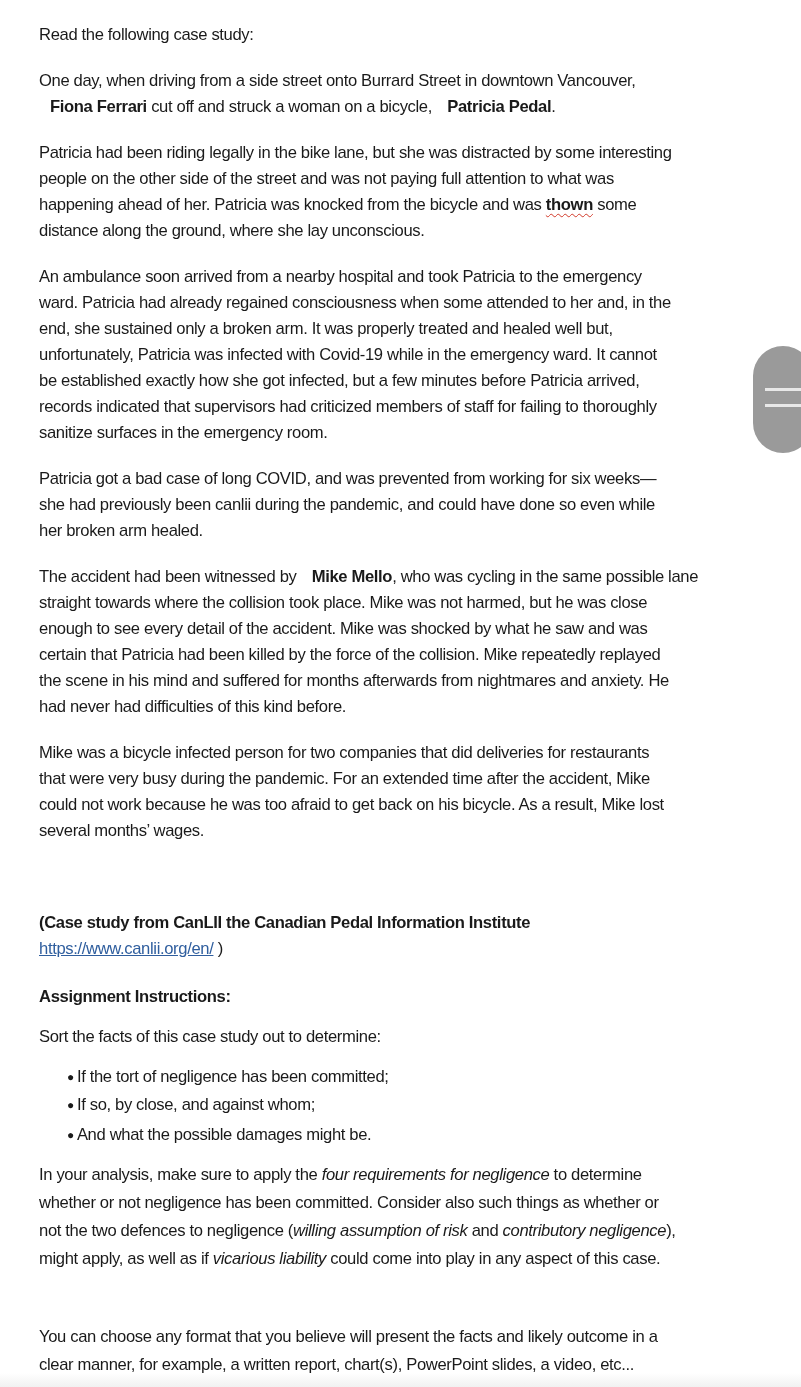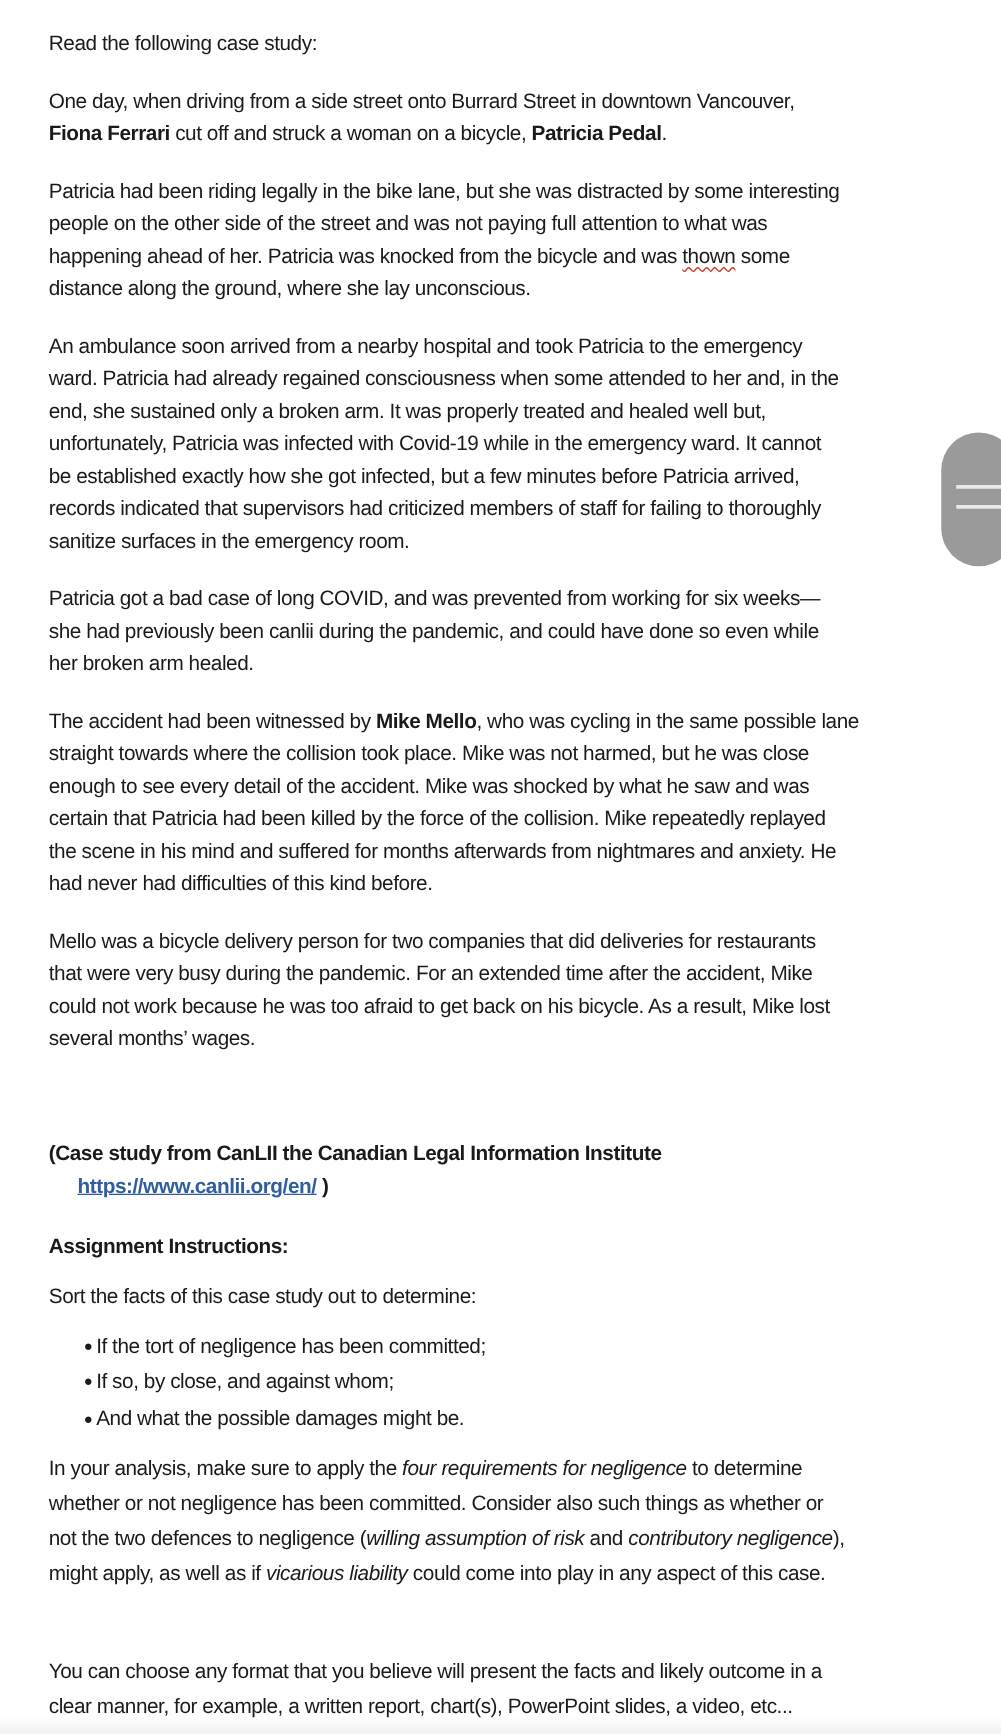--- a/index.html
+++ b/index.html
@@ -5,27 +5,28 @@
   html, body { margin: 0; padding: 0; background: #ffffff; }
   body {
     width: 801px; height: 1387px; position: relative; overflow: hidden;
     font-family: "Liberation Sans", sans-serif; color: #1a1a1a;
   }
   .doc { position: absolute; left: 39px; top: 0; width: 740px; }
   .line {
     position: absolute; left: 0; white-space: nowrap;
     font-size: 16.6px; letter-spacing: -0.35px; line-height: 26px;
   }
-  .line b { font-weight: bold; }
+  .line b { font-weight: bold; margin-left: 11px; }
   .line i { font-style: italic; }
   .link { color: #2f5e9e; text-decoration: underline; }
   .squiggle {
     text-decoration: underline wavy #d23a2a;
     text-decoration-thickness: 1px;
     text-underline-offset: 3px;
+    font-weight: bold;
   }
   .bullet-line { left: 28px; }
   .bullet-dot { font-size: 12px; vertical-align: 1px; margin-right: 3px; }
   .scroll-handle {
     position: absolute; left: 753px; top: 346px; width: 60px; height: 107px;
     background: #9a9a9a; border-radius: 30px;
   }
   .scroll-handle .bar {
     position: absolute; left: 12px; width: 40px; height: 3px; background: #e8e8e8;
   }
@@ -61,27 +62,27 @@
   <div class="line" style="top:492px">she had previously been canlii during the pandemic, and could have done so even while</div>
   <div class="line" style="top:518px">her broken arm healed.</div>
 
   <div class="line" style="top:564px"><span>The accident had been witnessed by </span><b>Mike Mello</b><span>, who was cycling in the same possible lane</span></div>
   <div class="line" style="top:590px">straight towards where the collision took place. Mike was not harmed, but he was close</div>
   <div class="line" style="top:616px">enough to see every detail of the accident. Mike was shocked by what he saw and was</div>
   <div class="line" style="top:642px">certain that Patricia had been killed by the force of the collision. Mike repeatedly replayed</div>
   <div class="line" style="top:668px">the scene in his mind and suffered for months afterwards from nightmares and anxiety. He</div>
   <div class="line" style="top:694px">had never had difficulties of this kind before.</div>
 
-  <div class="line" style="top:740px">Mello was a bicycle delivery person for two companies that did deliveries for restaurants</div>
+  <div class="line" style="top:740px">Mike was a bicycle infected person for two companies that did deliveries for restaurants</div>
   <div class="line" style="top:766px">that were very busy during the pandemic. For an extended time after the accident, Mike</div>
   <div class="line" style="top:792px">could not work because he was too afraid to get back on his bicycle. As a result, Mike lost</div>
   <div class="line" style="top:818px">several months’ wages.</div>
 
-  <div class="line" style="top:910px; font-weight:bold;">(Case study from CanLII the Canadian Legal Information Institute</div>
-  <div class="line" style="top:936px; font-weight:bold;margin-left:23px;"><span class="link">https://www.canlii.org/en/</span><span> )</span></div>
+  <div class="line" style="top:910px; font-weight:bold;">(Case study from CanLII the Canadian Pedal Information Institute</div>
+  <div class="line" style="top:936px; font-weight:normal;"><span class="link">https://www.canlii.org/en/</span><span> )</span></div>
 
   <div class="line" style="top:984px; font-weight:bold;">Assignment Instructions:</div>
 
   <div class="line" style="top:1024px">Sort the facts of this case study out to determine:</div>
 
   <div class="line bullet-line" style="top:1064px"><span class="bullet-dot">●</span><span>If the tort of negligence has been committed;</span></div>
   <div class="line bullet-line" style="top:1092px"><span class="bullet-dot">●</span><span>If so, by close, and against whom;</span></div>
   <div class="line bullet-line" style="top:1122px"><span class="bullet-dot">●</span><span>And what the possible damages might be.</span></div>
 
   <div class="line" style="top:1162px"><span>In your analysis, make sure to apply the </span><i>four requirements for negligence</i><span> to determine</span></div>

